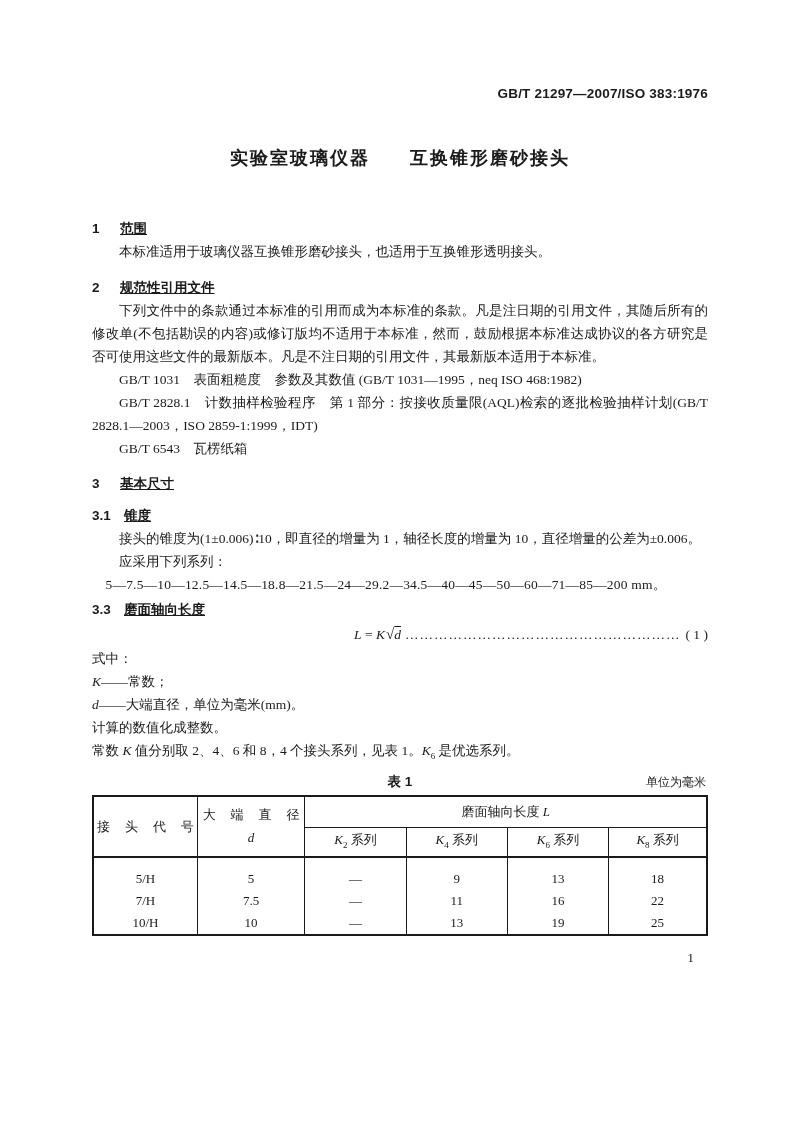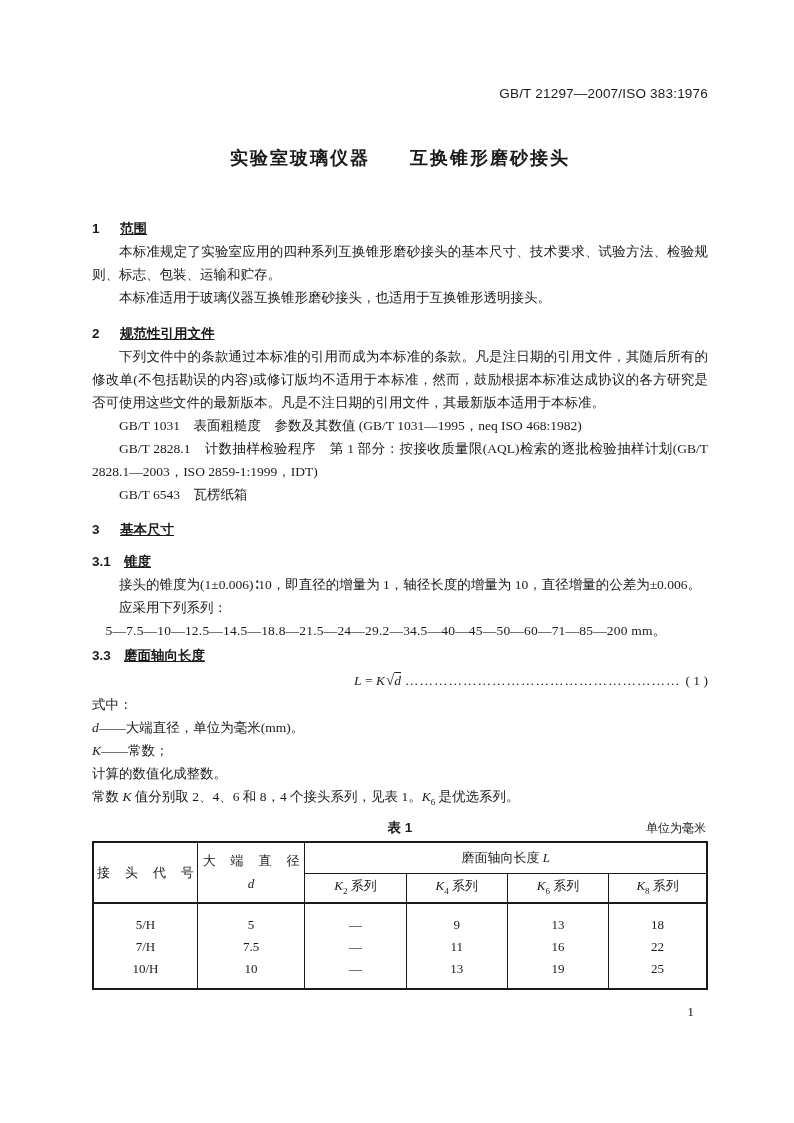--- a/index.html
+++ b/index.html
@@ -3,21 +3,21 @@
 <meta charset="utf-8">
 <style>
   html,body{margin:0;padding:0;background:#e8e8e8;}
   .page{
     width:794px;height:1123px;background:#ffffff;margin:0 auto;
     box-sizing:border-box;padding:82px 86px 0 92px;overflow:hidden;
     font-family:"Liberation Serif","DejaVu Serif",serif;
     color:#1a1a1a;font-size:13.5px;line-height:23px;position:relative;
   }
   .hdr{ text-align:right;font-family:"Liberation Sans","DejaVu Sans",sans-serif;
-    font-weight:normal;font-size:13.5px;letter-spacing:.2px;}
+    font-weight:bold;font-size:13.5px;letter-spacing:.2px;}
   .doc-title{margin-top:38px;text-align:center;
     font-family:"Liberation Sans","DejaVu Sans",sans-serif;
     font-weight:bold;font-size:18px;line-height:30px;letter-spacing:2px;}
   .h-sec{font-family:"Liberation Sans","DejaVu Sans",sans-serif;
     font-weight:bold;font-size:13.5px;text-decoration:underline;}
   .h-sec .no{display:inline-block;min-width:14px;margin-right:14px;}
   .h-sub .no{min-width:22px;margin-right:10px;}
   .mt44{margin-top:44px}.mt13{margin-top:13px}.mt12{margin-top:12px}
   .mt9{margin-top:9px}.mt2{margin-top:2px}.mt4{margin-top:4px}
   p{margin:0;}
@@ -41,37 +41,36 @@
     border:2px solid #1a1a1a;font-size:13px;}
   table.t1 th,table.t1 td{border-left:1px solid #1a1a1a;border-right:1px solid #1a1a1a;
     text-align:center;font-weight:normal;padding:0;}
   table.t1 thead tr.r1 th{height:30px;}
   table.t1 thead tr.r2 th{height:28px;border-top:1px solid #1a1a1a;}
   table.t1 thead{border-bottom:2px solid #1a1a1a;}
   table.t1 th.rowspan2{border-top:none;}
   .sp{letter-spacing:.45em;margin-right:-.45em;}
   table.t1 tbody td{height:22px;line-height:22px;}
   table.t1 tbody tr.first td{padding-top:10px;}
-  table.t1 tbody tr.last td{padding-bottom:8px;}
+  table.t1 tbody tr.last td{padding-bottom:0;}
   .pagenum{margin-top:10px;text-align:right;padding-right:14px;font-size:13.5px;}
   .c1{width:17%}.c2{width:17.5%}.c3{width:16.5%}.c4{width:16.5%}.c5{width:16.5%}.c6{width:16%}
 </style>
 </head>
 <body>
 
 <div class="page">
 
   <div class="hdr">GB/T 21297—2007/ISO 383:1976</div>
 
   <div class="doc-title">实验室玻璃仪器　　互换锥形磨砂接头</div>
 
   <div class="h-sec mt44">
     <span class="no">1</span><span>范围</span>
   </div>
-  <p class="para">本标准规定了实验室应用的四种系列互换锥形磨砂接头的基本尺寸、技术要求、试验方法、检验规则、标志、包装、运输和贮存。</p>
   <p class="para">本标准适用于玻璃仪器互换锥形磨砂接头，也适用于互换锥形透明接头。</p>
 
   <div class="h-sec mt13">
     <span class="no">2</span><span>规范性引用文件</span>
   </div>
   <p class="para">下列文件中的条款通过本标准的引用而成为本标准的条款。凡是注日期的引用文件，其随后所有的修改单(不包括勘误的内容)或修订版均不适用于本标准，然而，鼓励根据本标准达成协议的各方研究是否可使用这些文件的最新版本。凡是不注日期的引用文件，其最新版本适用于本标准。</p>
   <p class="para">GB/T 1031　表面粗糙度　参数及其数值 (GB/T 1031—1995，neq ISO 468:1982)</p>
   <p class="para">GB/T 2828.1　计数抽样检验程序　第 1 部分：按接收质量限(AQL)检索的逐批检验抽样计划(GB/T 2828.1—2003，ISO 2859-1:1999，IDT)</p>
   <p class="para">GB/T 6543　瓦楞纸箱</p>
 
@@ -91,22 +90,22 @@
     <span class="no">3.3</span><span>磨面轴向长度</span>
   </div>
 
   <div class="formula-row">
     <span class="f-math"><i class="v">L</i><span> = </span><i class="v">K</i> <span class="rad">√</span><i class="v over">d</i></span>
     <span class="f-dots">………………………………………………………………………………</span>
     <span class="f-label">( 1 )</span>
   </div>
 
   <p class="noindent">式中：</p>
+  <p class="def"><i class="v">K</i><span>——</span><span>常数；</span></p>
   <p class="def"><i class="v">d</i><span>——</span><span>大端直径，单位为毫米(mm)。</span></p>
-  <p class="def"><i class="v">K</i><span>——</span><span>常数；</span></p>
   <p class="noindent">计算的数值化成整数。</p>
   <p class="noindent"><span>常数 </span><i class="v">K</i><span> 值分别取 2、4、6 和 8，4 个接头系列，见表 1。</span><i class="v">K</i><sub>6</sub><span> 是优选系列。</span></p>
 
   <div class="cap-row mt4">
     <span class="cap-tbl">表 1</span>
     <span class="cap-unit">单位为毫米</span>
   </div>
 
   <table class="t1">
     <colgroup>

